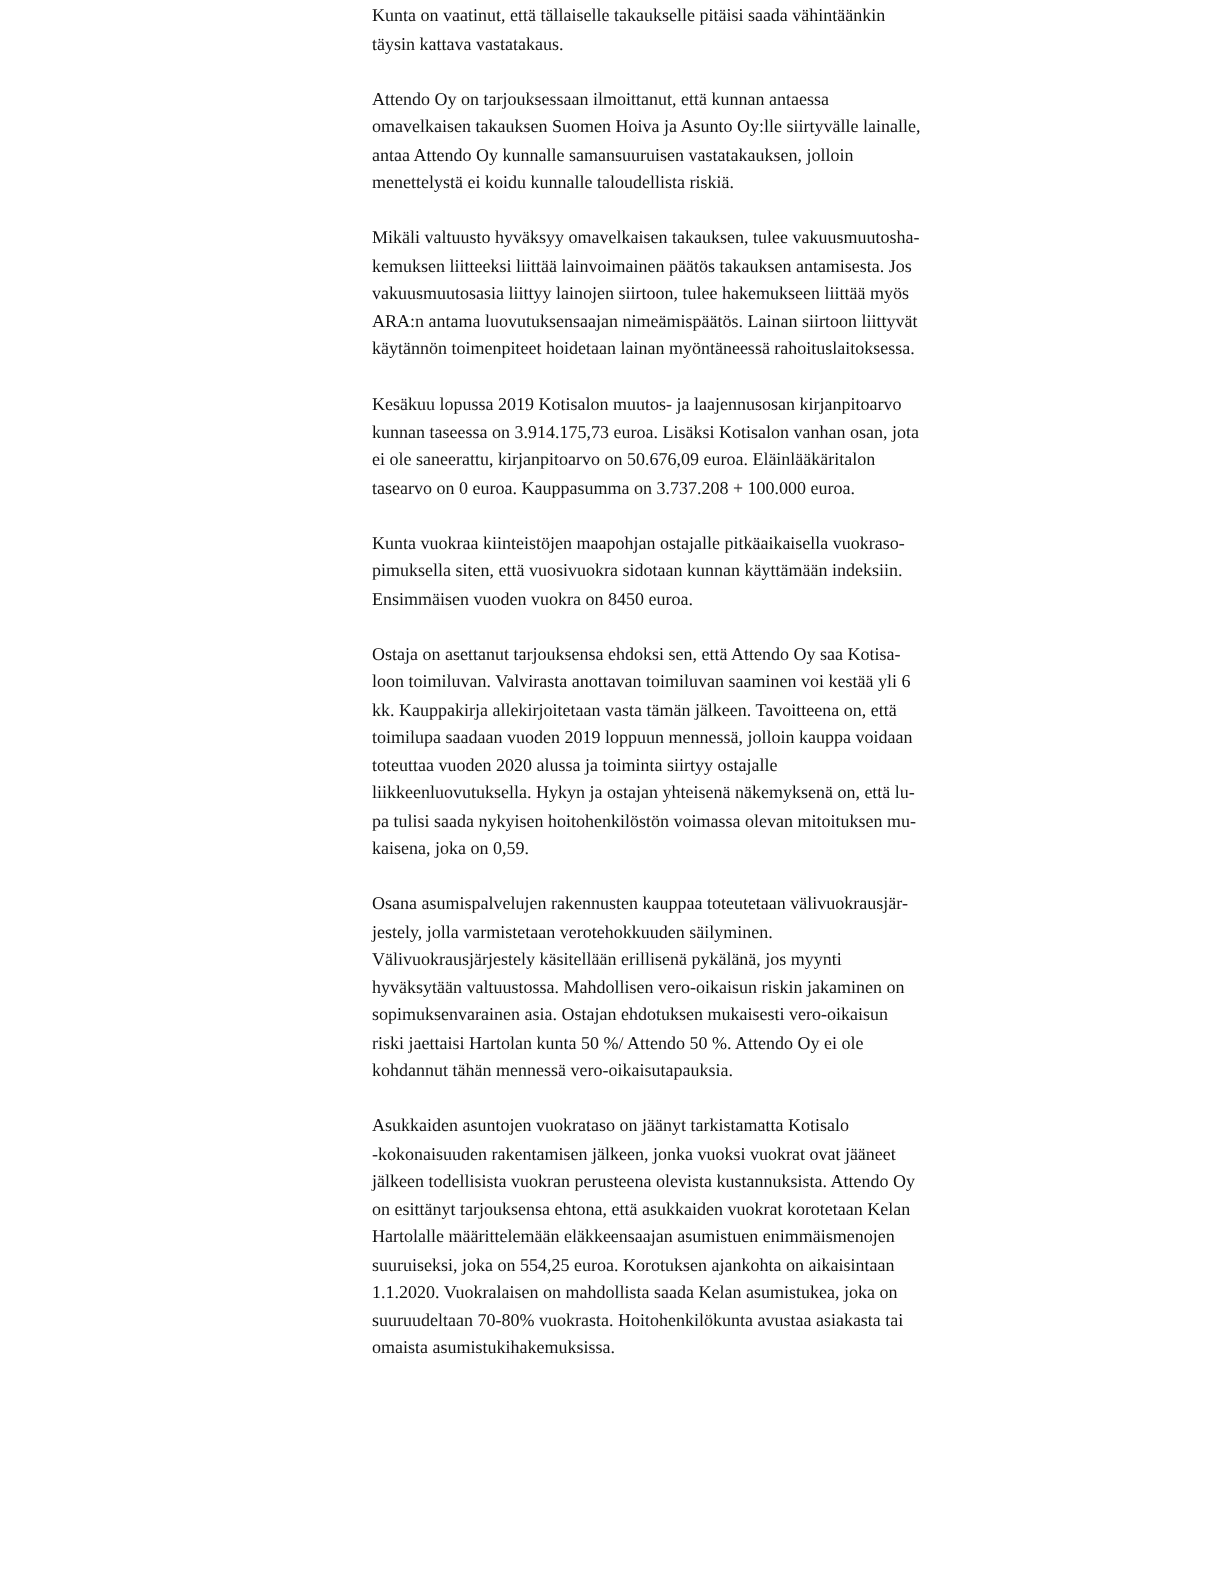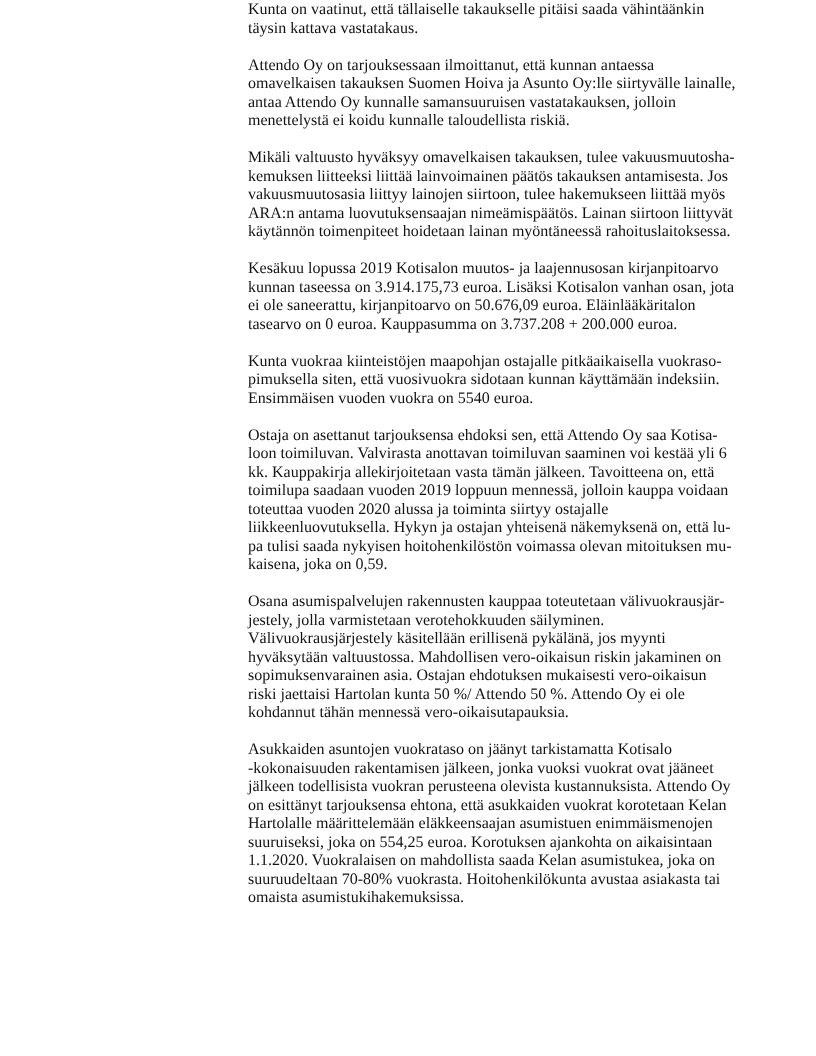--- a/index.html
+++ b/index.html
@@ -14,21 +14,21 @@
     background: #ffffff;
     overflow: hidden;
     font-family: "Liberation Serif", "DejaVu Serif", serif;
     color: #121212;
   }
   .content {
     position: absolute;
     left: 248px;
     top: 1px;
     width: 564px;
-    font-size: 16px;
+    font-size: 12px;
     line-height: 18.5px;
     text-rendering: geometricPrecision;
   }
   .content p.para {
     margin: 0 0 18.5px 0;
     white-space: pre-line;
   }
   .content p.para:last-child {
     margin-bottom: 0;
   }
@@ -45,24 +45,24 @@
 antaa Attendo Oy kunnalle samansuuruisen vastatakauksen, jolloin
 menettelystä ei koidu kunnalle taloudellista riskiä.</p>
       <p class="para">Mikäli valtuusto hyväksyy omavelkaisen takauksen, tulee vakuusmuutosha-
 kemuksen liitteeksi liittää lainvoimainen päätös takauksen antamisesta. Jos
 vakuusmuutosasia liittyy lainojen siirtoon, tulee hakemukseen liittää myös
 ARA:n antama luovutuksensaajan nimeämispäätös. Lainan siirtoon liittyvät
 käytännön toimenpiteet hoidetaan lainan myöntäneessä rahoituslaitoksessa.</p>
       <p class="para">Kesäkuu lopussa 2019 Kotisalon muutos- ja laajennusosan  kirjanpitoarvo
 kunnan taseessa on 3.914.175,73 euroa. Lisäksi Kotisalon vanhan osan, jota
 ei ole saneerattu, kirjanpitoarvo on 50.676,09 euroa.  Eläinlääkäritalon
-tasearvo on 0 euroa. Kauppasumma on 3.737.208 + 200.000 euroa.</p>
+tasearvo on 0 euroa. Kauppasumma on 3.737.208 + 100.000 euroa.</p>
       <p class="para">Kunta vuokraa kiinteistöjen maapohjan ostajalle pitkäaikaisella  vuokraso-
 pimuksella siten, että vuosivuokra sidotaan kunnan käyttämään indeksiin.
-Ensimmäisen vuoden vuokra on 5540 euroa.</p>
+Ensimmäisen vuoden vuokra on 8450 euroa.</p>
       <p class="para">Ostaja on asettanut tarjouksensa ehdoksi sen, että Attendo Oy saa Kotisa-
 loon toimiluvan. Valvirasta anottavan toimiluvan saaminen voi kestää yli 6
 kk.  Kauppakirja allekirjoitetaan vasta tämän jälkeen.  Tavoitteena on, että
 toimilupa saadaan vuoden 2019 loppuun mennessä, jolloin kauppa voidaan
 toteuttaa vuoden 2020 alussa ja toiminta siirtyy ostajalle
 liikkeenluovutuksella. Hykyn ja ostajan yhteisenä näkemyksenä on, että lu-
 pa tulisi saada nykyisen hoitohenkilöstön voimassa olevan mitoituksen mu-
 kaisena, joka on 0,59.</p>
       <p class="para">Osana asumispalvelujen rakennusten kauppaa toteutetaan välivuokrausjär-
 jestely, jolla varmistetaan verotehokkuuden säilyminen.

